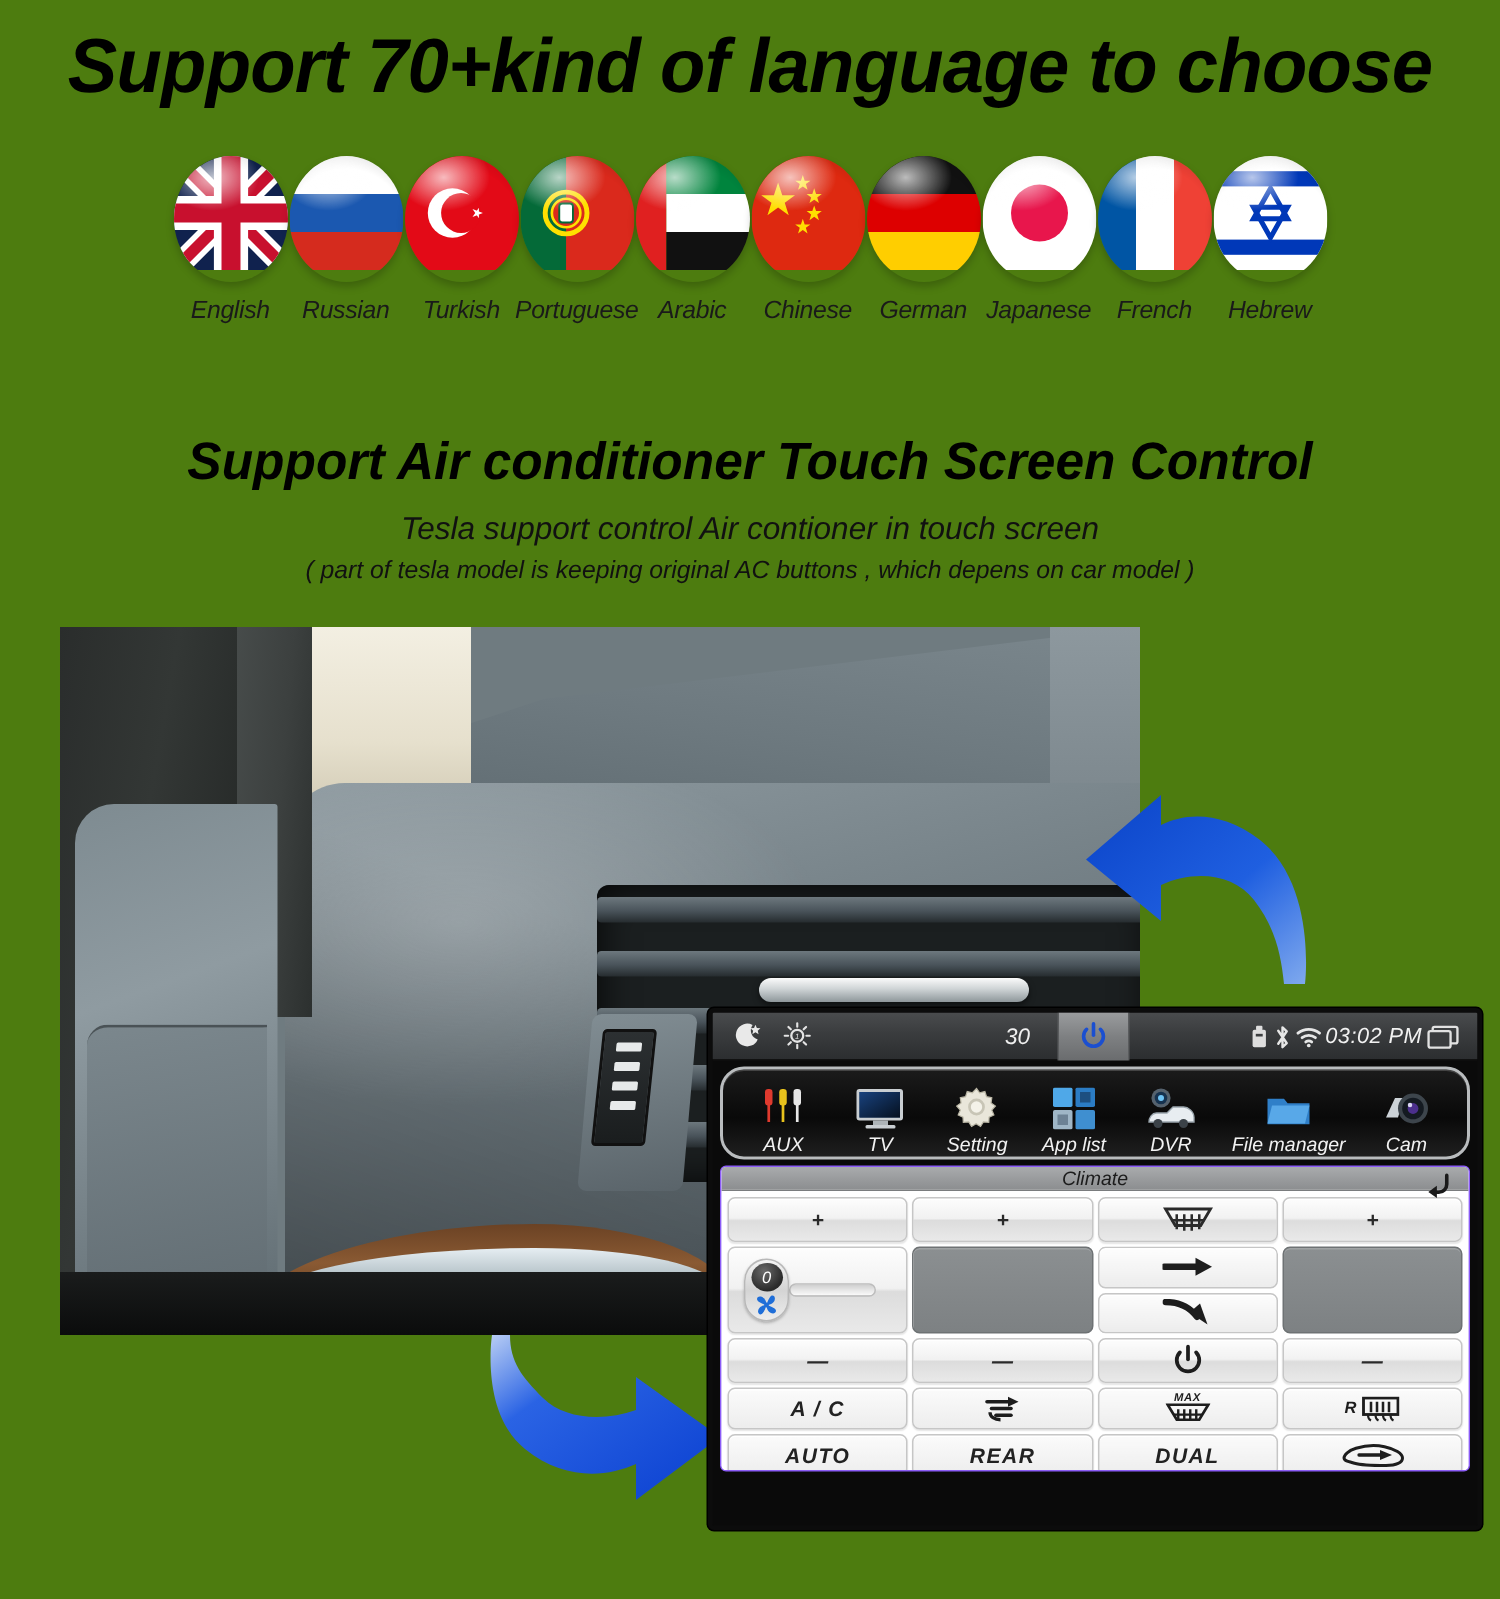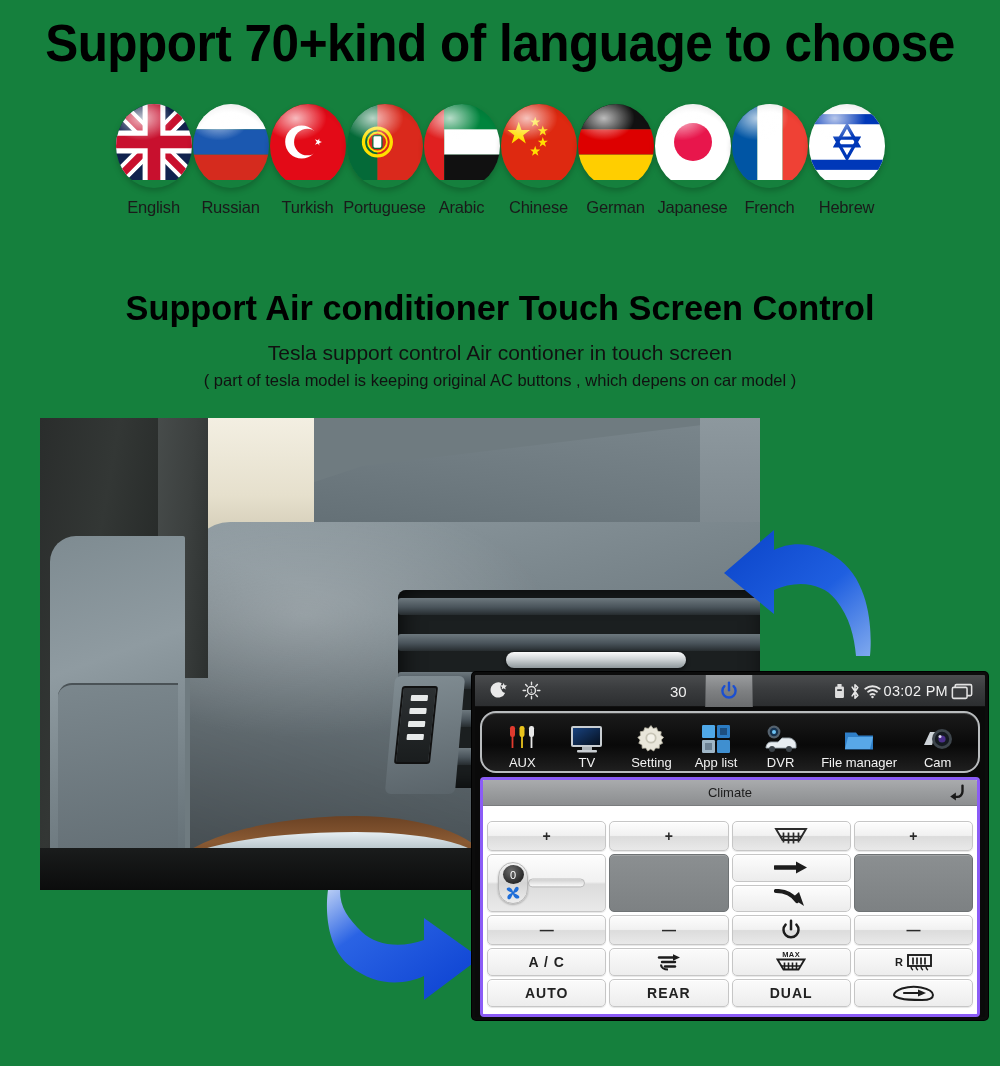--- a/index.html
+++ b/index.html
@@ -4,21 +4,21 @@
 <title>Product Feature Page</title>
 <style>
   * { box-sizing: border-box; }
   html, body {
     margin: 0; padding: 0;
     width: 1000px; height: 1066px;
     background: #ffffff;
     font-family: "Liberation Sans", sans-serif;
     overflow: hidden;
   }
-  .page { position: relative; width: 1000px; height: 1066px; background:#15803d; }
+  .page { position: relative; width: 1000px; height: 1066px; background:#4d7c0f;font-style:italic; }
 
   
   .h1-lang {
     position:absolute; left:0; top:14px; width:1000px;
     text-align:center;
     font-family:"Liberation Sans", sans-serif;
     font-weight:700;
     font-size:51px;
     letter-spacing:-0.5px;
     color:#000;
@@ -225,27 +225,26 @@
   }
   .app {
     display:flex; flex-direction:column; align-items:center; justify-content:flex-end;
     height:56px; min-width:48px;
   }
   .app-ico { height:32px; display:flex; align-items:flex-end; justify-content:center; }
   .app-lbl { font-size:13px; color:#f2f2f2; margin-top:2px; white-space:nowrap; }
 
   .climate {
     margin:4px 5px 5px 5px;
-    height:240px;
+    height:204px;
     background:#ffffff;
     border-radius:4px;
     overflow:hidden;
     display:flex; flex-direction:column;
-    border:3px solid #8b5cf6;
-    gap:11px;
+    border:1px solid #8b5cf6;
   }
   .clim-head {
     height:26px; position:relative;
     background:linear-gradient(180deg,#a9abad 0%, #9a9c9e 50%, #8c8e90 100%);
     border-bottom:1px solid #7a7c7e;
     display:flex; align-items:center; justify-content:center;
   }
   .clim-title { font-size:13px; color:#1c1c1c; }
   .clim-back { position:absolute; right:9px; top:1px; }
 

